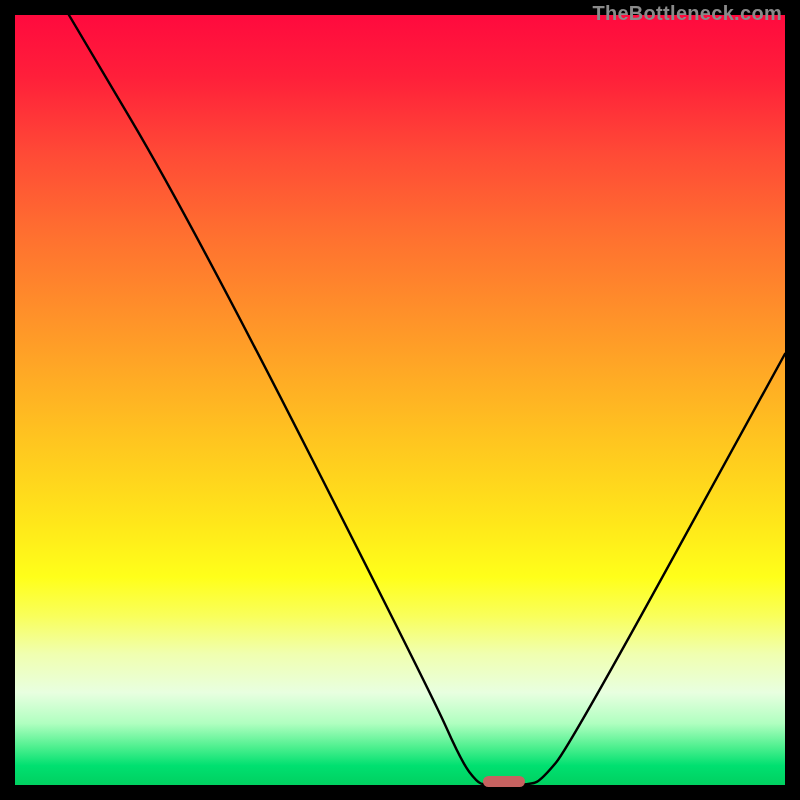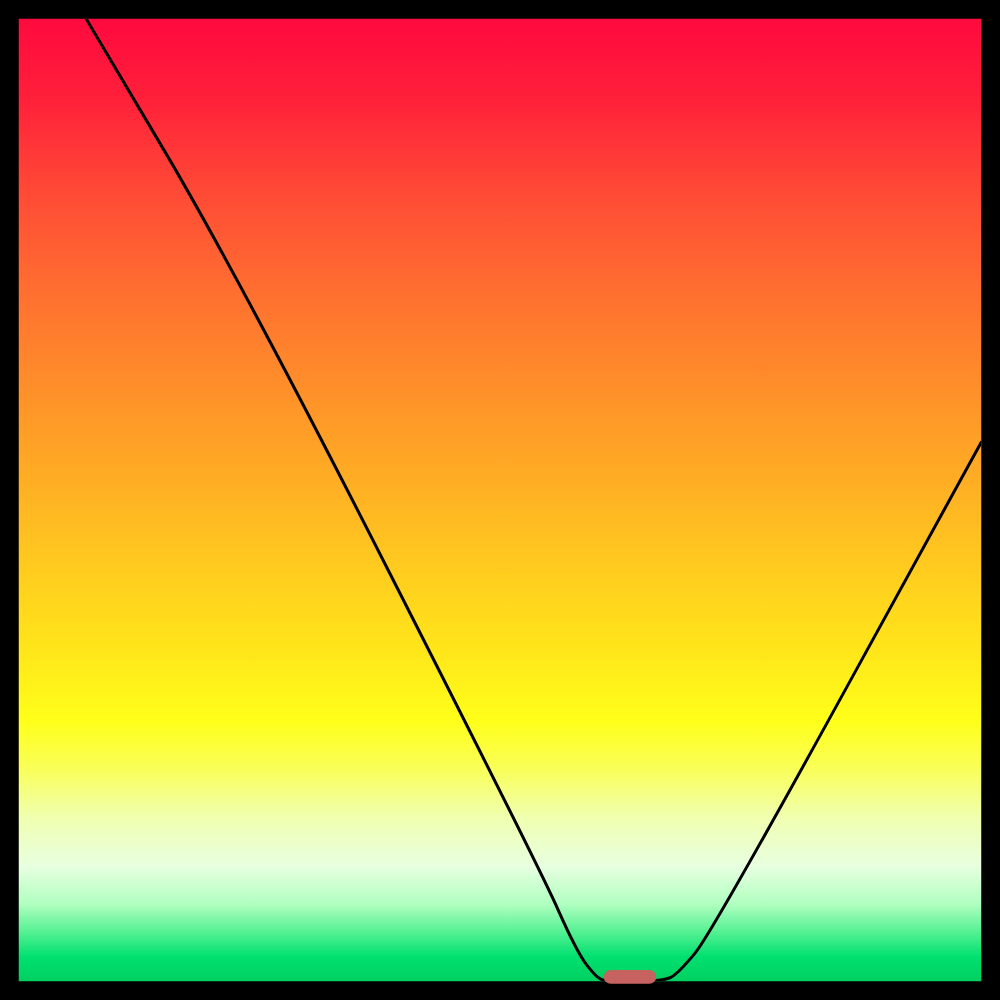--- a/index.html
+++ b/index.html
@@ -71,13 +71,14 @@
 </head>
 <body>
 
 <div class="frame">
   <div class="plot">
     <svg class="curve" viewBox="0 0 770 770" preserveAspectRatio="none">
       <path id="curve-path" d="M 53.9 0.0 Q 53.9 0.0 115.5 103.9 Q 177.1 207.9 296.4 442.8 Q 415.8 677.6 431.2 712.3 Q 446.6 746.9 454.3 756.9 Q 462.0 766.9 465.9 768.5 Q 469.7 770.0 492.8 770.0 Q 515.9 770.0 521.7 766.9 Q 527.5 763.8 540.9 747.7 Q 554.4 731.5 662.2 535.1 T 770.0 338.8" fill="none" stroke="#000" stroke-width="2.4" stroke-linecap="round" stroke-linejoin="round"></path>
     </svg>
     <div id="marker" class="marker" style="left: 467.95px; top: 760.65px; background: rgb(198, 98, 96);"></div>
   </div>
+  <div class="watermark">TheBottleneck.com</div>
 </div>
 
 </body></html>

